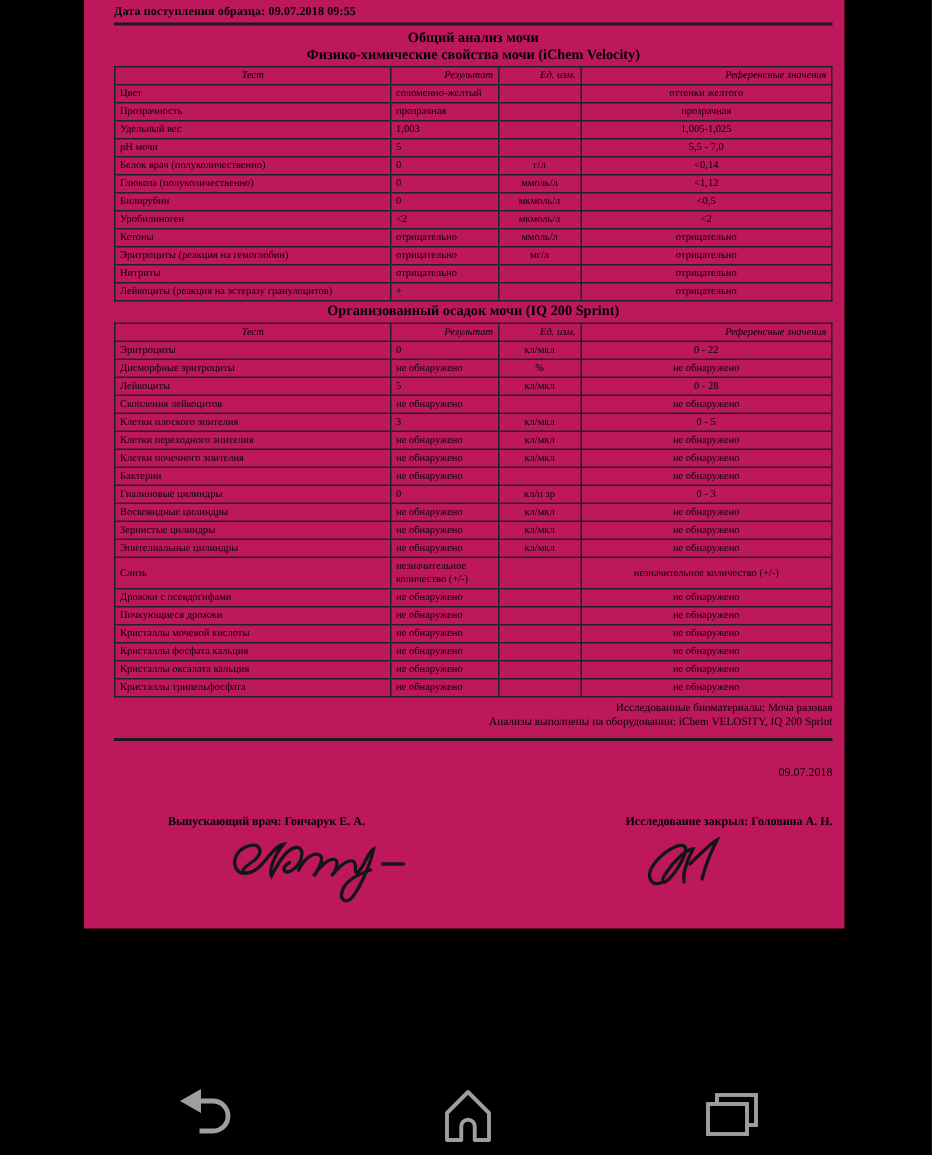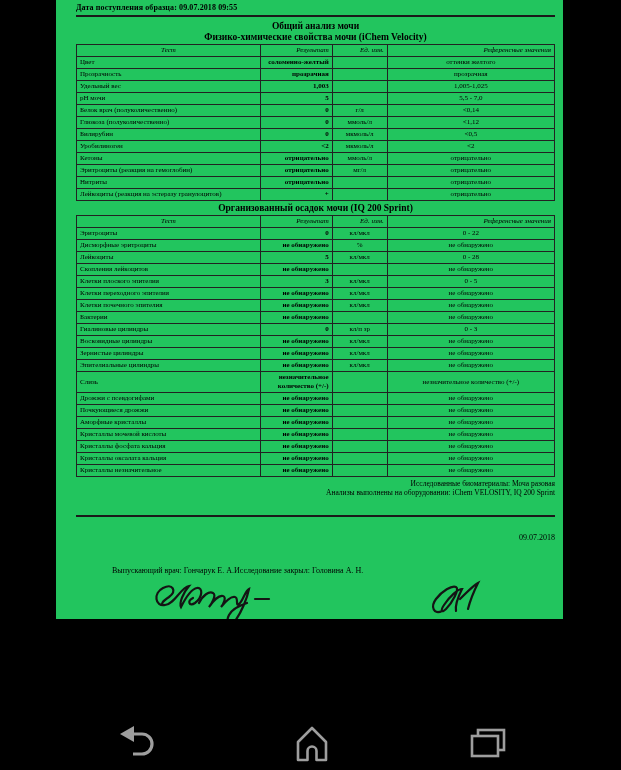--- a/index.html
+++ b/index.html
@@ -1,47 +1,47 @@
 <!DOCTYPE html>
 <html><head>
 <meta charset="utf-8">
 <style>
   * { margin:0; padding:0; box-sizing:border-box; }
   html,body { width:621px; height:770px; background:#000; overflow:hidden; }
   body { font-family:"Liberation Serif", serif; color:#000; position:relative; }
 
   .page {
     position:absolute; left:56px; top:0; width:507px; height:619px;
-    background:#22c55e; padding:3px 8px 0 20px; overflow:hidden;
+    background:#be185d; padding:3px 8px 0 20px; overflow:hidden;
   }
 
   .date-line { font-size:8px; font-weight:bold; letter-spacing:.1px; }
   .top-rule { border:none; border-top:2px solid #1a1a1a; margin:3px 0 4px 0; }
 
   .doc-title   { text-align:center; font-weight:bold; font-size:9.5px; line-height:11px; }
   .doc-subtitle{ text-align:center; font-weight:bold; font-size:9.5px; line-height:11px; margin-bottom:1px; }
   .section-title{ text-align:center; font-weight:bold; font-size:9.5px; line-height:12px; margin:1px 0; }
 
   table.lab { width:100%; border-collapse:collapse; table-layout:fixed; }
   table.lab th, table.lab td {
     border:1px solid #222; font-size:7px; line-height:9px; padding:1px 3px;
     overflow:hidden; white-space:normal;
   }
   table.lab th { font-style:italic; font-weight:normal; text-align:right; }
   table.lab th.c0 { text-align:center; }
   .c0 { width:38.5%; text-align:left; }
-  .c1 { width:15%;  text-align:right;font-weight:bold; }
+  .c1 { width:15%;  text-align:left; }
   .c2 { width:11.5%;text-align:center; }
   .c3 { width:35%;  text-align:center; }
 
   .footer-block { text-align:right; font-size:7.5px; line-height:9px; margin-top:2px; }
-  .footer-equip { border-bottom:2px solid #1a1a1a; padding-bottom:18px; }
+  .footer-equip { border-bottom:2px solid #1a1a1a; padding-bottom:7px; }
   .footer-date  { margin-top:16px; font-size:8px; }
 
-  .doctors-row { display:flex; margin-top:24px; font-weight:normal; font-size:8px;padding-left:36px; }
+  .doctors-row { display:flex; justify-content:space-between; margin-top:24px; font-weight:bold; font-size:8px;padding-left:36px; }
 
   .signatures { position:relative; height:60px; }
   .sig-left  { position:absolute; left:75px;  top:2px; }
   .sig-right { position:absolute; left:350px; top:2px; }
 
   .notice { text-align:center; font-family:"Liberation Sans", sans-serif; font-weight:bold; font-size:10.5px; line-height:14px; margin-top:12px; }
 
   .navbar { position:absolute; left:0; bottom:0; width:621px; height:60px; background:#000; }
   .nav-btn { position:absolute; top:14px; width:44px; height:40px; cursor:pointer; }
   .nav-back    { left:116px; }
@@ -241,45 +241,39 @@
           <td class="c2"></td>
           <td class="c3">не обнаружено</td>
         </tr>
         <tr>
           <td class="c0">Почкующиеся дрожжи</td>
           <td class="c1">не обнаружено</td>
           <td class="c2"></td>
           <td class="c3">не обнаружено</td>
         </tr>
         <tr>
-          <td class="c0">Аморфные кристаллы</td>
-          <td class="c1">не обнаружено</td>
-          <td class="c2"></td>
-          <td class="c3">не обнаружено</td>
-        </tr>
-        <tr>
           <td class="c0">Кристаллы мочевой кислоты</td>
           <td class="c1">не обнаружено</td>
           <td class="c2"></td>
           <td class="c3">не обнаружено</td>
         </tr>
         <tr>
           <td class="c0">Кристаллы фосфата кальция</td>
           <td class="c1">не обнаружено</td>
           <td class="c2"></td>
           <td class="c3">не обнаружено</td>
         </tr>
         <tr>
           <td class="c0">Кристаллы оксалата кальция</td>
           <td class="c1">не обнаружено</td>
           <td class="c2"></td>
           <td class="c3">не обнаружено</td>
         </tr>
         <tr>
-          <td class="c0">Кристаллы незначительное</td>
+          <td class="c0">Кристаллы трипельфосфата</td>
           <td class="c1">не обнаружено</td>
           <td class="c2"></td>
           <td class="c3">не обнаружено</td>
         </tr>
       </tbody>
   </table>
 
   <div class="footer-block">
     <div>Исследованные биоматериалы: Моча разовая</div>
     <div class="footer-equip">Анализы выполнены на оборудовании: iChem VELOSITY, IQ 200 Sprint</div>

